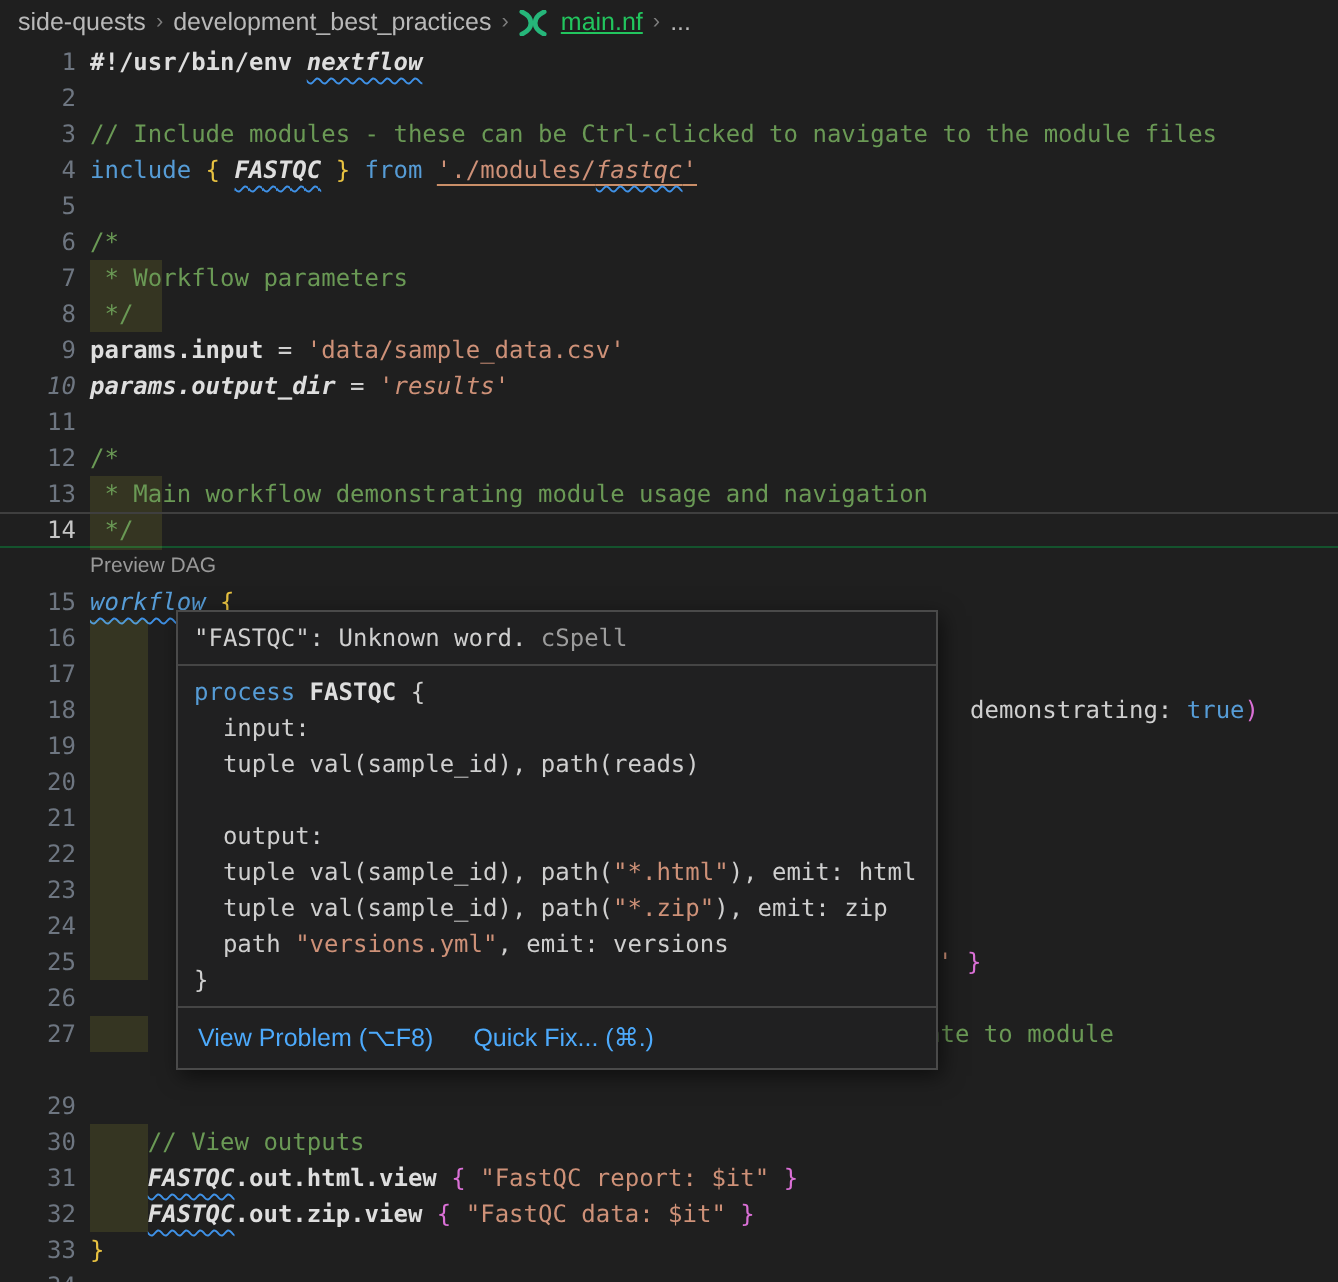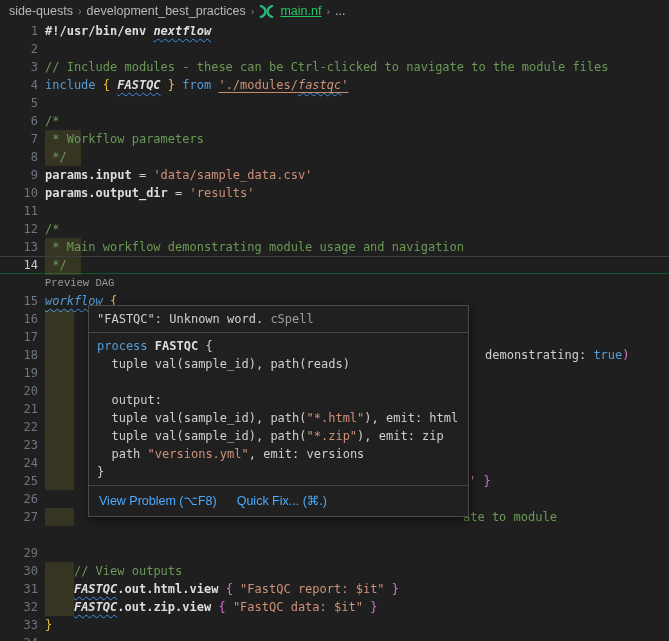--- a/index.html
+++ b/index.html
@@ -21,21 +21,21 @@
   
   #editor{position:absolute;top:22px;left:0;width:669px;height:619px;}
   .row{position:absolute;left:0;width:669px;height:18px;font-size:12px;line-height:18px;white-space:pre;}
   .row.cur{border-top:1px solid #3f3f3f;border-bottom:1px solid #14532d;height:16px;line-height:16px;}
   .gut{position:absolute;left:0;width:38px;text-align:right;color:#6e7681;font-size:12px;}
   .row.cur .gut{color:#c6c6c6;}
   .code{position:absolute;left:45px;top:0;}
   .float{position:absolute;top:0;}
   .ihl{position:absolute;top:0;height:18px;background:rgba(255,255,64,0.10);}
   .lens{position:absolute;left:45px;top:2px;color:#999999;
-        font-family:Liberation Mono, monospace;font-size:10.5px;line-height:14px;cursor:pointer;}
+        font-family:Liberation Sans, sans-serif;font-size:10.5px;line-height:14px;cursor:pointer;}
   
   .pl{color:#cfcfcf;}
   .id{color:#dedede;font-weight:bold;}
   .kw{color:#569cd6;}
   .cm{color:#6a9955;}
   .st{color:#ce9178;}
   .b1{color:#e8c241;}
   .b2{color:#da70d6;}
   .dim{color:#9d9d9d;}
   .sq{text-decoration:underline;text-decoration-style:wavy;text-decoration-color:#3f92e8;
@@ -76,21 +76,21 @@
 <div id="editor">
     <div class="row" style="top: 0px;"><span class="gut">1</span><span class="code"><span class="id">#!/usr/bin/env </span><span class="id sq">nextflow</span></span></div>
     <div class="row" style="top: 18px;"><span class="gut">2</span></div>
     <div class="row" style="top: 36px;"><span class="gut">3</span><span class="code"><span class="cm">// Include modules - these can be Ctrl-clicked to navigate to the module files</span></span></div>
     <div class="row" style="top: 54px;"><span class="gut">4</span><span class="code"><span class="kw">include </span><span class="b1">{ </span><span class="id sq">FASTQC</span><span class="b1"> }</span><span class="pl"> </span><span class="kw">from </span><span class="st ul">'./modules/</span><span class="st ul"><span class="sq">fastqc</span></span><span class="st ul">'</span></span></div>
     <div class="row" style="top: 72px;"><span class="gut">5</span></div>
     <div class="row" style="top: 90px;"><span class="gut">6</span><span class="code"><span class="cm">/*</span></span></div>
     <div class="row" style="top: 108px;"><div class="ihl" style="left: 45px; width: 36px;"></div><span class="gut">7</span><span class="code"><span class="cm"> * Workflow parameters</span></span></div>
     <div class="row" style="top: 126px;"><div class="ihl" style="left: 45px; width: 36px;"></div><span class="gut">8</span><span class="code"><span class="cm"> */</span></span></div>
     <div class="row" style="top: 144px;"><span class="gut">9</span><span class="code"><span class="id">params.input</span><span class="pl"> = </span><span class="st">'data/sample_data.csv'</span></span></div>
-    <div class="row" style="top: 162px;"><span class="gut">10</span><span class="code"><span class="id">params.output_dir</span><span class="pl"> = </span><span class="st">'results'</span></span></div>
+    <div class="row" style="top: 162px; font-style: italic;"><span class="gut">10</span><span class="code"><span class="id">params.output_dir</span><span class="pl"> = </span><span class="st">'results'</span></span></div>
     <div class="row" style="top: 180px;"><span class="gut">11</span></div>
     <div class="row" style="top: 198px;"><span class="gut">12</span><span class="code"><span class="cm">/*</span></span></div>
     <div class="row" style="top: 216px;"><div class="ihl" style="left: 45px; width: 36px;"></div><span class="gut">13</span><span class="code"><span class="cm"> * Main workflow demonstrating module usage and navigation</span></span></div>
     <div class="row cur" style="top: 234px;"><div class="ihl" style="left: 45px; width: 36px;"></div><span class="gut">14</span><span class="code"><span class="cm"> */</span></span></div>
     <div class="row" style="top: 252px;"><span class="lens">Preview DAG</span></div>
     <div class="row" style="top: 270px;"><span class="gut">15</span><span class="code"><span class="kw sq">workflow</span><span class="pl"> </span><span class="b1">{</span></span></div>
     <div class="row" style="top: 288px;"><div class="ihl" style="left: 45px; width: 29px;"></div><span class="gut">16</span></div>
     <div class="row" style="top: 306px;"><div class="ihl" style="left: 45px; width: 29px;"></div><span class="gut">17</span></div>
     <div class="row" style="top: 324px;"><div class="ihl" style="left: 45px; width: 29px;"></div><span class="gut">18</span><span class="float" style="left: 485px;"><span class="pl">demonstrating: </span><span class="kw">true</span><span class="b2">)</span></span></div>
     <div class="row" style="top: 342px;"><div class="ihl" style="left: 45px; width: 29px;"></div><span class="gut">19</span></div>
@@ -106,20 +106,21 @@
     <div class="row" style="top: 540px;"><div class="ihl" style="left: 45px; width: 29px;"></div><span class="gut">30</span><span class="code"><span class="pl">    </span><span class="cm">// View outputs</span></span></div>
     <div class="row" style="top: 558px;"><div class="ihl" style="left: 45px; width: 29px;"></div><span class="gut">31</span><span class="code"><span class="pl">    </span><span class="id sq">FASTQC</span><span class="id">.out.html.view </span><span class="b2">{ </span><span class="st">"FastQC report: $it"</span><span class="b2"> }</span></span></div>
     <div class="row" style="top: 576px;"><div class="ihl" style="left: 45px; width: 29px;"></div><span class="gut">32</span><span class="code"><span class="pl">    </span><span class="id sq">FASTQC</span><span class="id">.out.zip.view </span><span class="b2">{ </span><span class="st">"FastQC data: $it"</span><span class="b2"> }</span></span></div>
     <div class="row" style="top: 594px;"><span class="gut">33</span><span class="code"><span class="b1">}</span></span></div>
     <div class="row" style="top: 612px;"><span class="gut">34</span></div>
   </div>
 <div class="hover" id="hover">
   <div class="hover-title" id="hover-title"><span class="pl">"FASTQC": Unknown word. </span><span class="dim">cSpell</span></div>
   <div class="hover-code" id="hover-code">
       <div class="hline"><span class="kw">process </span><span class="id">FASTQC </span><span class="pl">{</span></div>
+      <div class="hline"><span class="pl">  input:</span></div>
       <div class="hline"><span class="pl">  tuple val(sample_id), path(reads)</span></div>
       <div class="hline"></div>
       <div class="hline"><span class="pl">  output:</span></div>
       <div class="hline"><span class="pl">  tuple val(sample_id), path(</span><span class="st">"*.html"</span><span class="pl">), emit: html</span></div>
       <div class="hline"><span class="pl">  tuple val(sample_id), path(</span><span class="st">"*.zip"</span><span class="pl">), emit: zip</span></div>
       <div class="hline"><span class="pl">  path </span><span class="st">"versions.yml"</span><span class="pl">, emit: versions</span></div>
       <div class="hline"><span class="pl">}</span></div>
     </div>
   <div class="hover-actions" id="hover-actions">
       <span class="act">View Problem (⌥F8)</span>

